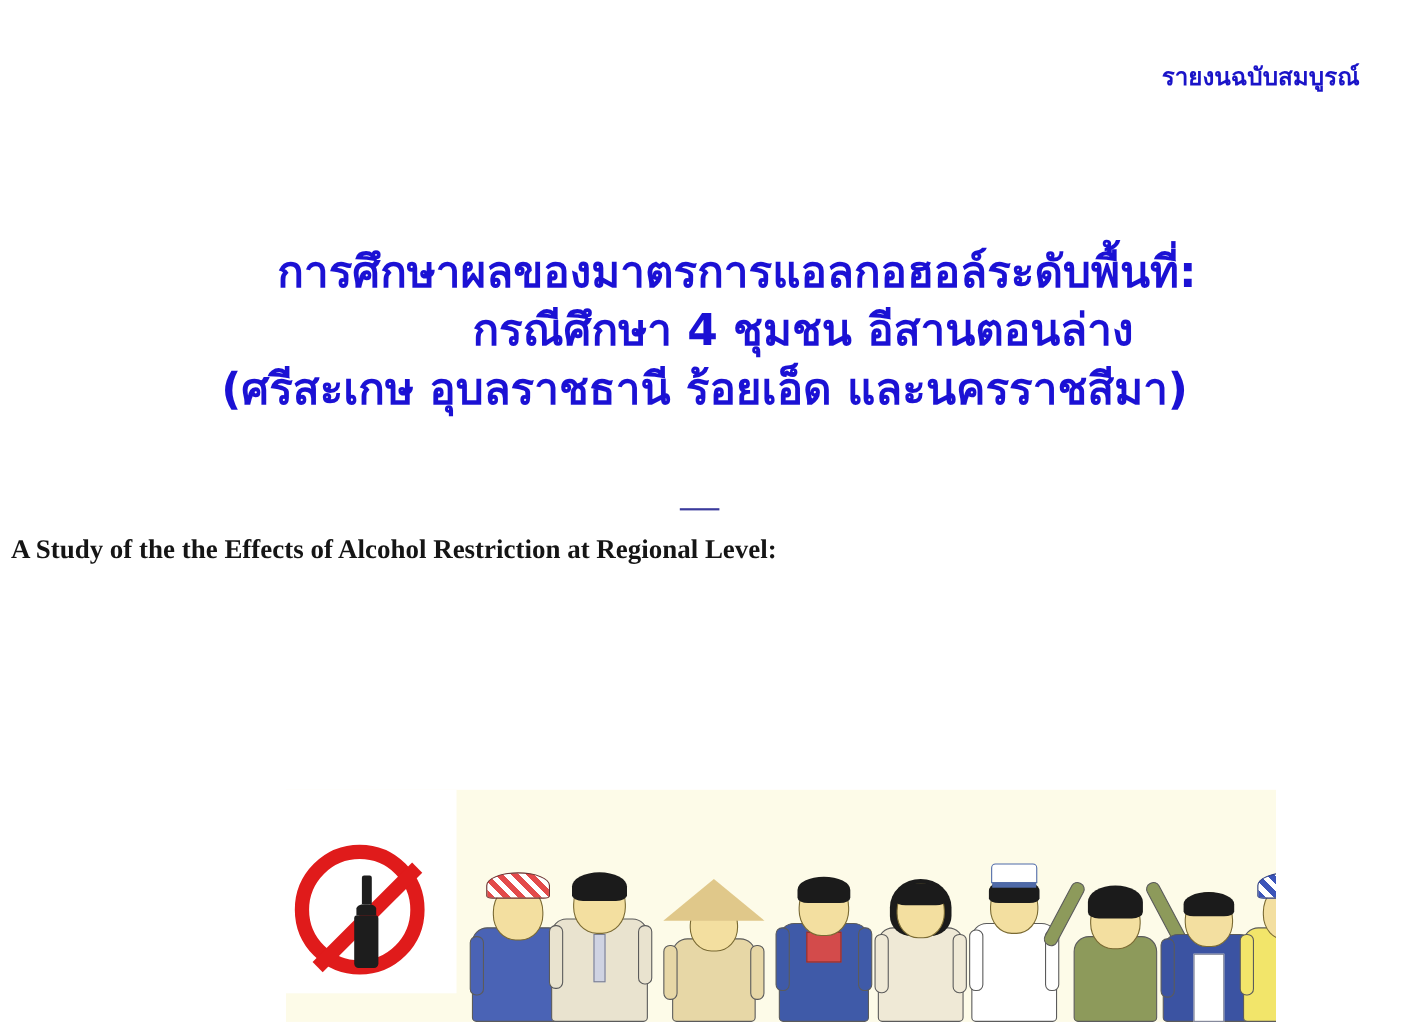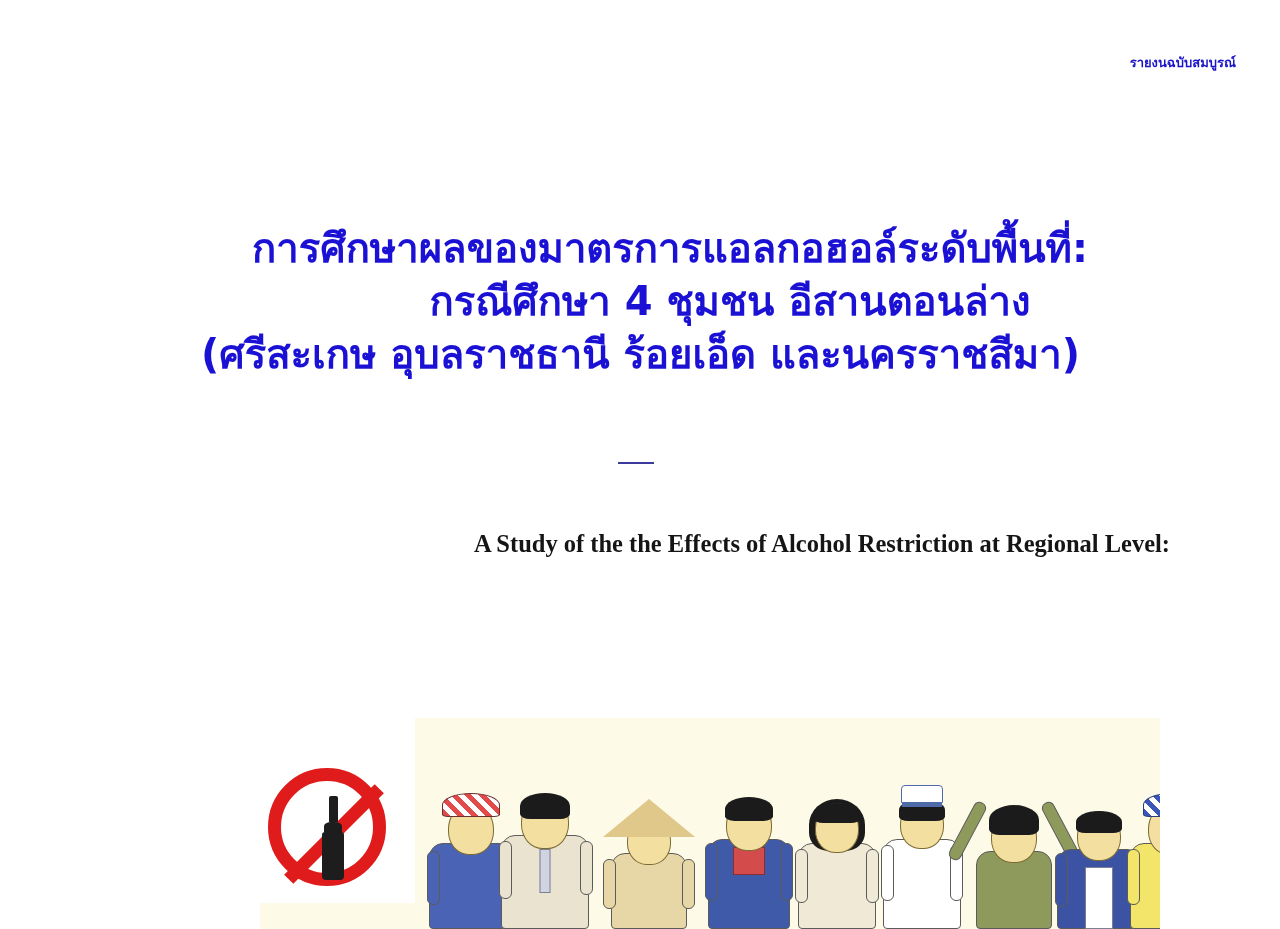--- a/index.html
+++ b/index.html
@@ -21,21 +21,21 @@
     height: 929px;
     background: #ffffff;
   }
 
   
   .report-label {
     position: absolute;
     top: 52px;
     right: 44px;
     font-family: "DejaVu Sans", sans-serif;
-    font-size: 13px;
+    font-size: 22px;
     font-weight: bold;
     color: #1a14c8;
     letter-spacing: 0px;
     white-space: nowrap;
   }
 
   
   .thai-title {
     position: absolute;
     top: 222px;
@@ -67,29 +67,29 @@
     left: 50%;
     margin-left: -22px;
     width: 36px;
     height: 0;
     border-top: 2px solid #3b3b9c;
   }
 
   
   .eng-title {
     position: absolute;
-    top: 516px;
+    top: 472px;
     left: 0;
     width: 1170px;
     color: #151515;
     font-family: "Liberation Serif", serif;
     font-weight: bold;
     font-size: 24.5px;
     line-height: 2.25;
-    text-align: right;
+    text-align: left;
   }
   .eng-title .e1 { display: block; padding-left: 10px; }
   .eng-title .e2 { display: block; padding-left: 170px; }
   .eng-title .e3 { display: block; padding-left: 168px; }
 
   
   .illustration {
     position: absolute;
     left: 260px;
     top: 718px;

